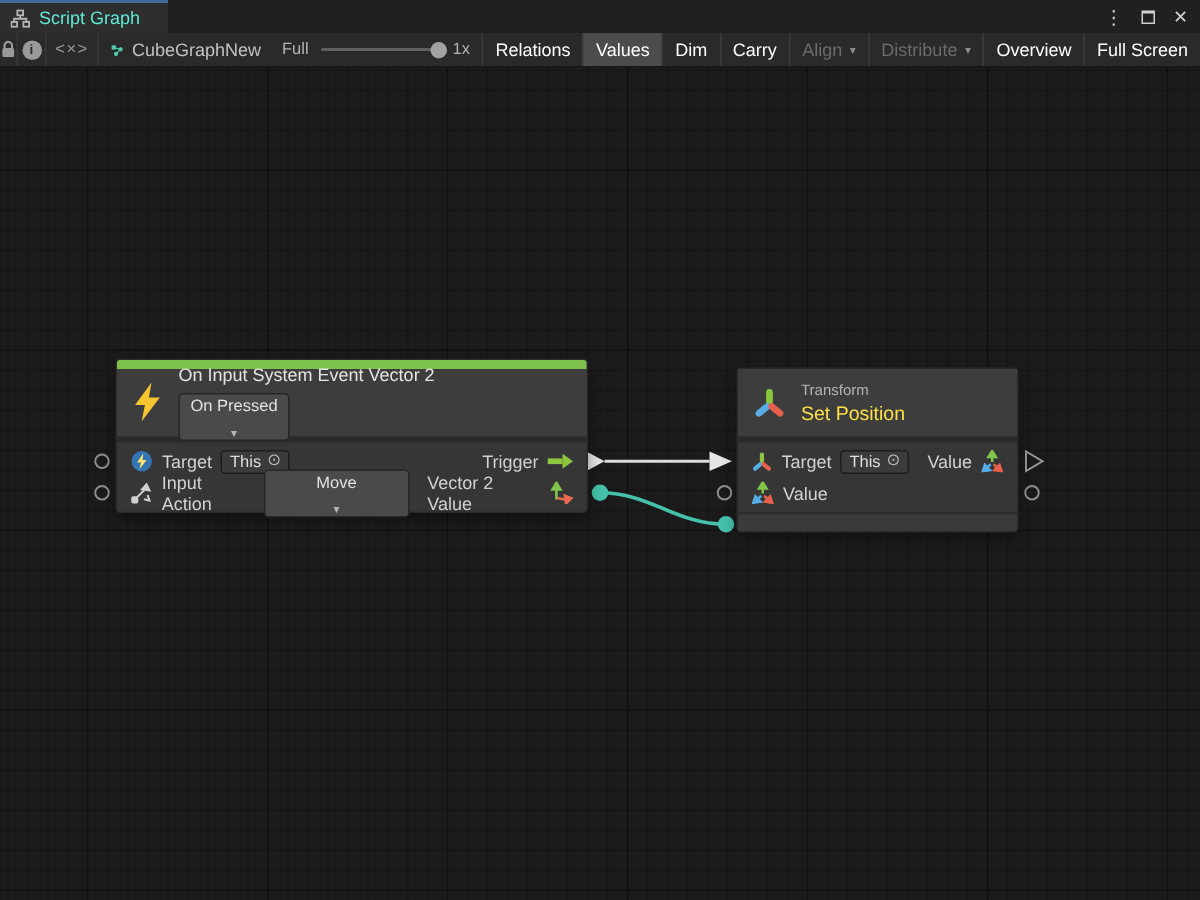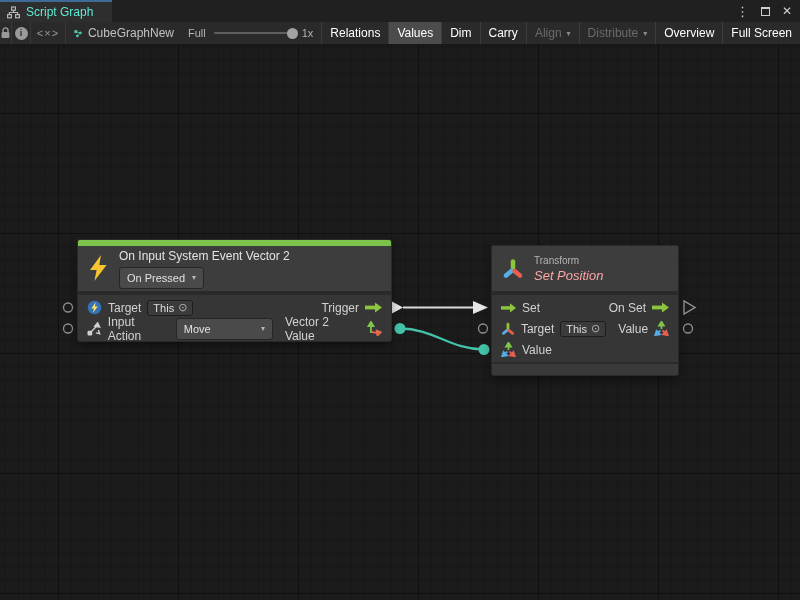--- a/index.html
+++ b/index.html
@@ -53,29 +53,29 @@
   .colorbar { height:6px; background:#7cc24b; border-radius:2px 2px 0 0; }
   .node-header { background:#3d3d3d; display:flex; align-items:center; gap:10px; padding:0 10px; }
   .node-sep { height:4px; background:#2a2a2a; }
   .port-rows { padding:2px 0 2px 0; }
   .port-row { height:21px; display:flex; align-items:center; padding:0 9px; gap:6px;
     font-size:12px; color:#d2d2d2; }
   .spacer { flex:1; }
   .chip { display:inline-flex; align-items:center; gap:4px; height:16px; padding:0 5px;
     border:1px solid #1d1d1d; background:#3b3b3b; border-radius:3px; font-size:11px; color:#dedede;text-align:right; }
   .chip .picker { color:#b5b5b5; font-size:11px; line-height:1; }
-  .dropdown { display:inline-flex; align-items:center; gap:7px; height:22px; padding:2px 7px;
-    border:1px solid #262626; background:#4a4a4a; border-radius:3px; font-size:11px; color:#e2e2e2; }
+  .dropdown { display:inline-flex; align-items:center; gap:7px; height:32px; padding:2px 7px;
+    border:1px solid #262626; background:#4a4a4a; border-radius:3px; font-size:11px; color:#e2e2e2;flex-direction:column; }
   .dropdown .caret { font-size:8px; color:#b5b5b5; }
   .dropdown.wide { width:98px; justify-content:space-between; }
 
   .ev-title { font-size:12px; color:#e4e4e4; margin-bottom:4px; }
   .hdr-col { display:flex; flex-direction:column; justify-content:center; }
   .cat-label { font-size:10px; color:#b4b4b4; margin-bottom:2px; }
-  .node-title { font-size:13px; color:#fca5a5;font-style:italic; }
+  .node-title { font-size:13px; color:#fde047; }
   .footer { height:13px; background:#3a3a3a; border-top:2px solid #2a2a2a; border-radius:0 0 2px 2px; }
 </style>
 </head>
 <body>
 
 <div class="titlebar">
   <div class="tab">
     <svg width="13" height="13" viewBox="0 0 13 13">
       <g stroke="#b5b5b5" stroke-width="1.2" fill="none">
         <rect x="4.6" y="1" width="3.8" height="3.2"></rect>
@@ -247,33 +247,20 @@
         <line x1="12.5" y1="13" x2="18" y2="17.5" stroke="#e8604c" stroke-width="4.5" stroke-linecap="round"></line>
       </svg>
       <div class="hdr-col">
         <div class="cat-label">Transform</div>
         <div class="node-title">Set Position</div>
       </div>
     </div>
     <div class="node-sep"></div>
     <div class="port-rows">
       <div class="port-row">
-        <svg width="15" height="10" viewBox="0 0 15 10">
-          <rect x="0" y="3.2" width="9" height="3.4" fill="#8cc63e"></rect>
-          <polygon points="9,0.2 9,9.6 15,4.9" fill="#8cc63e"></polygon>
-        </svg>
-        <span>Set</span>
-        <span class="spacer"></span>
-        <span>On Set</span>
-        <svg width="17" height="11" viewBox="0 0 17 11">
-          <rect x="0" y="3.6" width="10" height="3.8" fill="#8cc63e"></rect>
-          <polygon points="10,0.5 10,10.5 17,5.5" fill="#8cc63e"></polygon>
-        </svg>
-      </div>
-      <div class="port-row">
         <svg width="14" height="14" viewBox="0 0 14 14">
           <line x1="7" y1="6.4" x2="7" y2="2" stroke="#8cc63e" stroke-width="2.8" stroke-linecap="round"></line>
           <line x1="6" y1="8.4" x2="2.4" y2="11.4" stroke="#57aee7" stroke-width="2.8" stroke-linecap="round"></line>
           <line x1="8" y1="8.4" x2="11.6" y2="11.4" stroke="#e8604c" stroke-width="2.8" stroke-linecap="round"></line>
         </svg>
         <span>Target</span>
         <span class="chip">
           <span>This</span>
           <span class="picker">⊙</span>
         </span>

